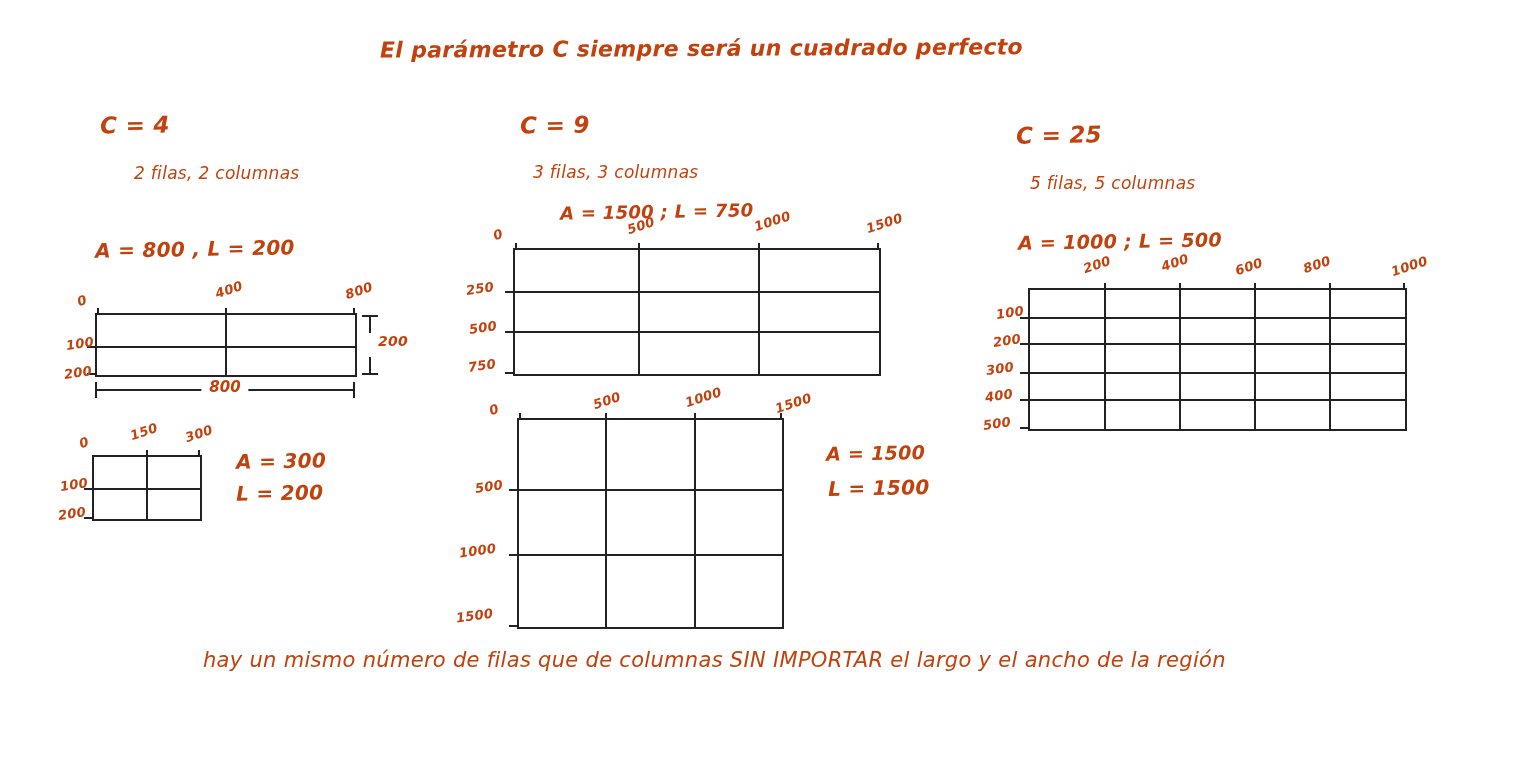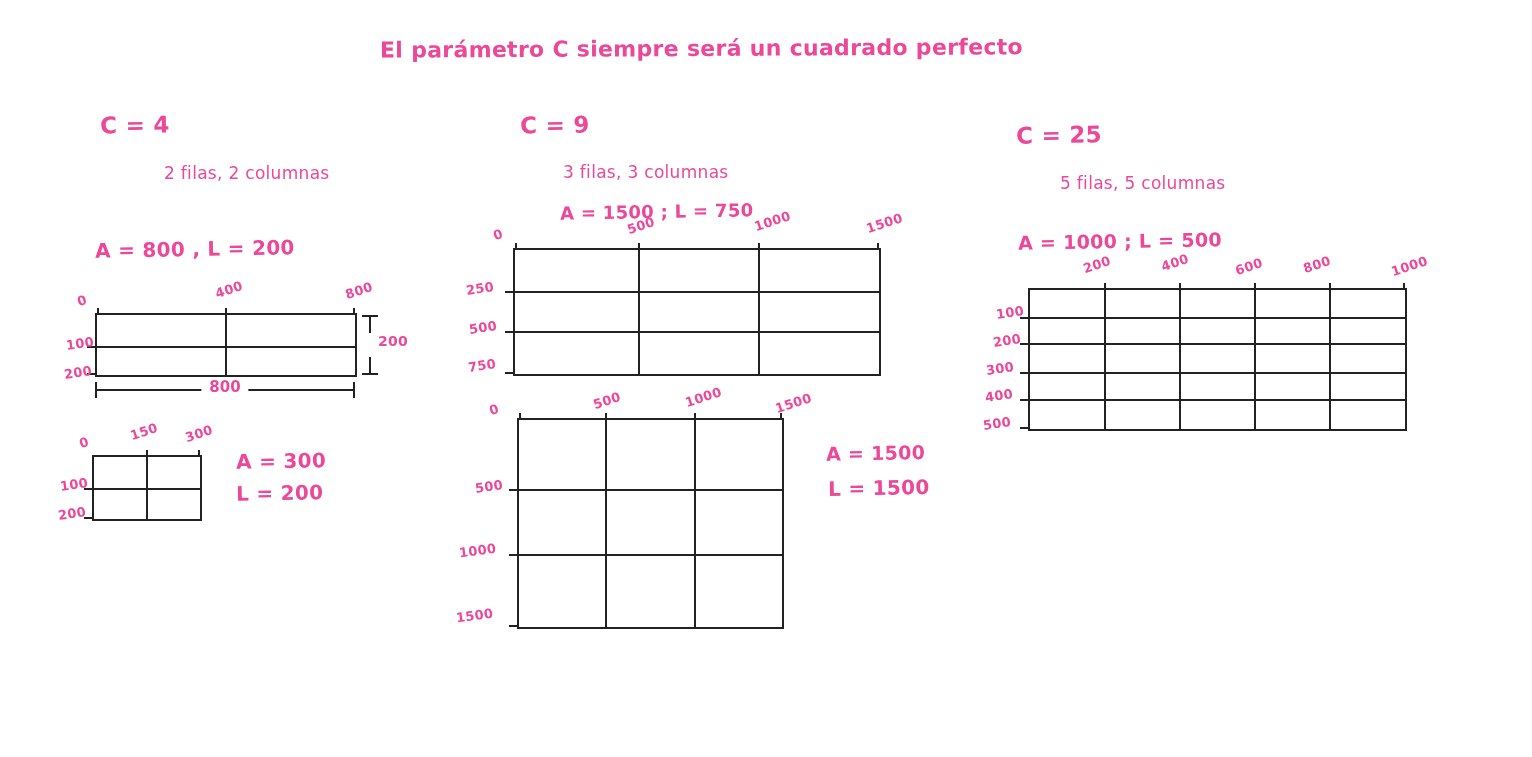--- a/index.html
+++ b/index.html
@@ -1,24 +1,24 @@
 <!DOCTYPE html>
 <html><head>
 <meta charset="utf-8">
 <style>
   html,body{margin:0;padding:0;background:#ffffff;}
   #canvas{
     position:relative;width:1532px;height:757px;background:#ffffff;overflow:hidden;
-    font-family:"DejaVu Sans",sans-serif;color:#ec4899;
+    font-family:"DejaVu Sans",sans-serif;color:#c2410c;font-style:italic;
   }
   .abs{position:absolute;}
   .hw{letter-spacing:.3px;white-space:nowrap;}
   .title{font-size:22px;font-weight:600;text-align:center;transform:rotate(-.3deg);}
   .heading{font-size:23px;font-weight:600;transform:rotate(-1deg);}
-  .subheading{font-size:17px;font-weight:500;margin-left:30px;}
+  .subheading{font-size:17px;font-weight:500;}
   .params{font-size:20px;font-weight:700;transform:rotate(-1deg);}
   .gridbox{position:absolute;border:2px solid #222;background:transparent;}
   .vl{position:absolute;top:0;bottom:0;width:2px;background:#222;}
   .hl{position:absolute;left:0;right:0;height:2px;background:#222;}
   .tkt{position:absolute;top:-7px;width:2px;height:6px;background:#222;}
   .tkl{position:absolute;left:-10px;width:8px;height:2px;background:#222;}
   .tt{font-size:13px;font-weight:700;transform:rotate(-18deg);transform-origin:left bottom;}
   .lt{font-size:13px;font-weight:700;transform:rotate(-8deg);}
   .footer-note{font-size:21px;font-weight:500;line-height:31px;}
   .bracket-v{position:absolute;width:16px;}
@@ -163,15 +163,16 @@
   <span class="abs hw tt" style="left:1238px;top:263px;">600</span>
   <span class="abs hw tt" style="left:1306px;top:261px;">800</span>
   <span class="abs hw tt" style="left:1394px;top:264px;">1000</span>
   <span class="abs hw lt" style="left:996px;top:305px;">100</span>
   <span class="abs hw lt" style="left:993px;top:333px;">200</span>
   <span class="abs hw lt" style="left:986px;top:361px;">300</span>
   <span class="abs hw lt" style="left:985px;top:388px;">400</span>
   <span class="abs hw lt" style="left:983px;top:416px;">500</span>
 
   <div class="abs hw footer-note" style="left:203px;top:645px;width:1160px;">
+    <div>hay un mismo número de filas que de columnas SIN IMPORTAR el largo y el ancho de la región</div>
   </div>
 
 </div>
 
 </body></html>

